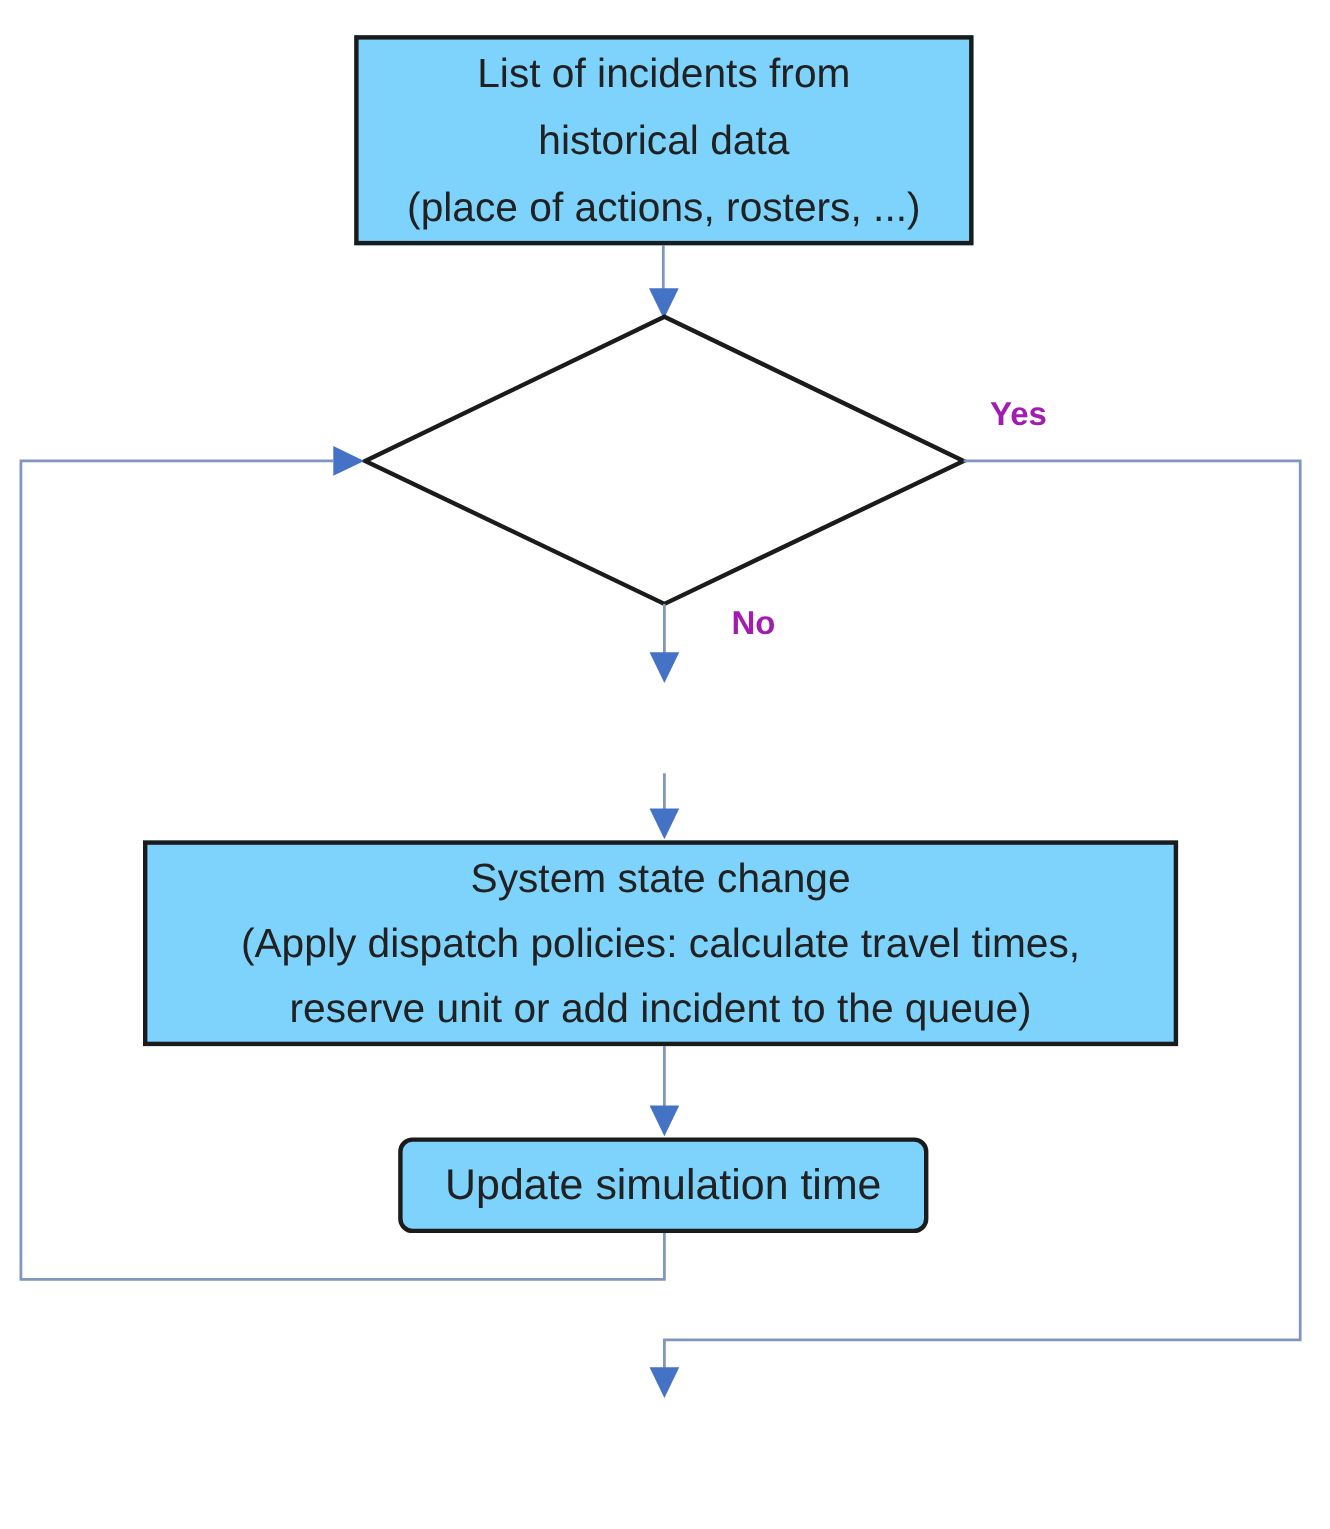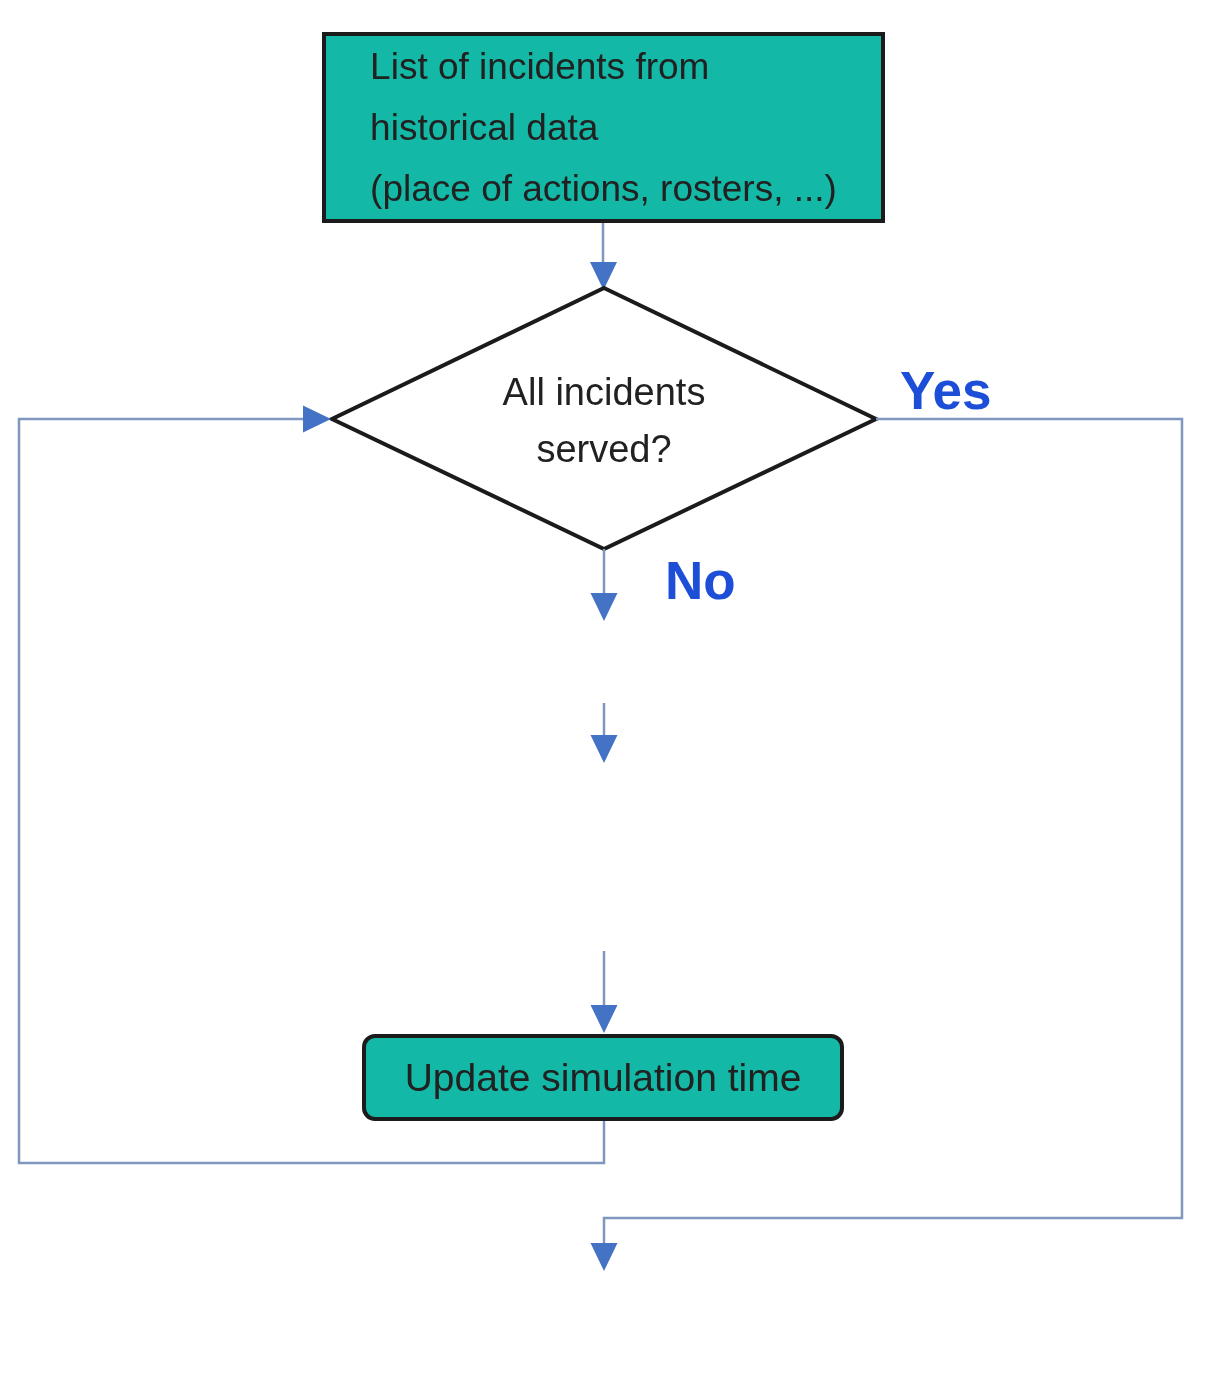--- a/index.html
+++ b/index.html
@@ -20,25 +20,25 @@
     position: absolute;
     left: 0;
     top: 0;
     width: 1209px;
     height: 1390px;
   }
   .node {
     position: absolute;
     box-sizing: border-box;
     border: 4px solid #1b1b1b;
-    background: #14b8a6;
+    background: #7dd3fc;
     display: flex;
     align-items: center;
     justify-content: center;
-    text-align: left;
+    text-align: center;
     white-space: pre-line;
     z-index: 2;
   }
   .node-text {
     white-space: pre-line;
   }
   #node-start {
     left: 322px; top: 32px; width: 563px; height: 191px;
     font-size: 37px; line-height: 61px;
   }
@@ -63,23 +63,23 @@
     position: absolute;
     left: 404px; top: 364px; width: 400px;
     text-align: center;
     font-size: 38px;
     line-height: 57px;
     white-space: pre-line;
     z-index: 2;
   }
   .edge-label {
     position: absolute;
-    font-size: 53px;
+    font-size: 30px;
     font-weight: bold;
-    color: #1d4ed8;
+    color: #a21caf;
     z-index: 3;
   }
   #edge-label-yes { left: 900px; top: 360px; }
   #edge-label-no  { left: 637px; top: 550px; margin-left: 28px; }
   .connector-line {
     fill: none;
     stroke: #7f97bf;
     stroke-width: 2.5;
   }
   .arrowhead {
@@ -119,27 +119,30 @@
     <polyline class="connector-line" points="604,1121 604,1163 19,1163 19,419 303,419"></polyline>
     <polygon class="arrowhead" points="303,405.5 303,432.5 331,419"></polygon>
   </svg>
 
   <div class="node" id="node-start">
     <div class="node-text">List of incidents from
 historical data
 (place of actions, rosters, ...)</div>
   </div>
 
-  <div id="node-decision-text">All incidents
-served?</div>
 
   <div class="edge-label" id="edge-label-yes">Yes</div>
 
   <div class="edge-label" id="edge-label-no">No</div>
 
 
+  <div class="node" id="node-system-state">
+    <div class="node-text">System state change
+(Apply dispatch policies: calculate travel times,
+reserve unit or add incident to the queue)</div>
+  </div>
 
   <div class="node" id="node-update-time">
     <div class="node-text">Update simulation time</div>
   </div>
 
 
 </div>
 
 </body></html>

